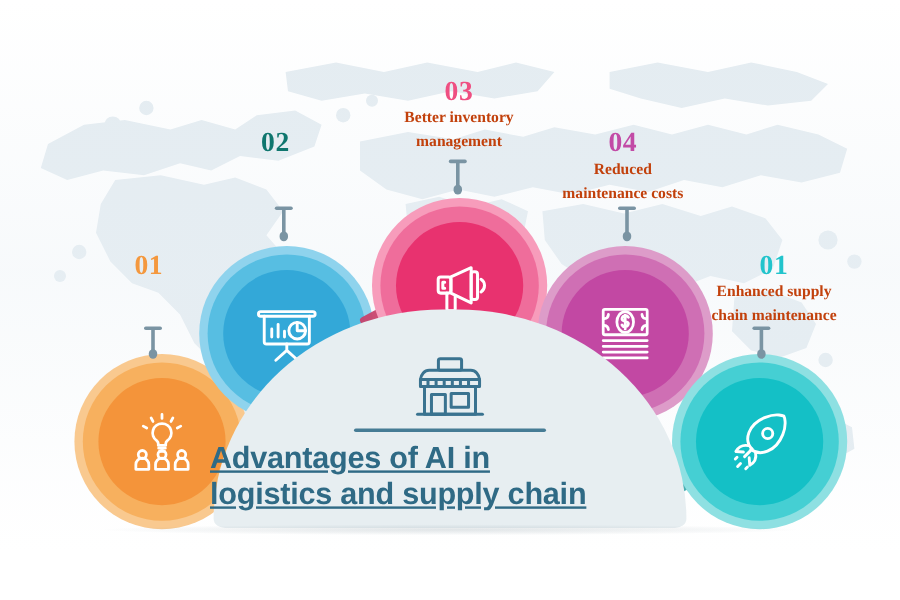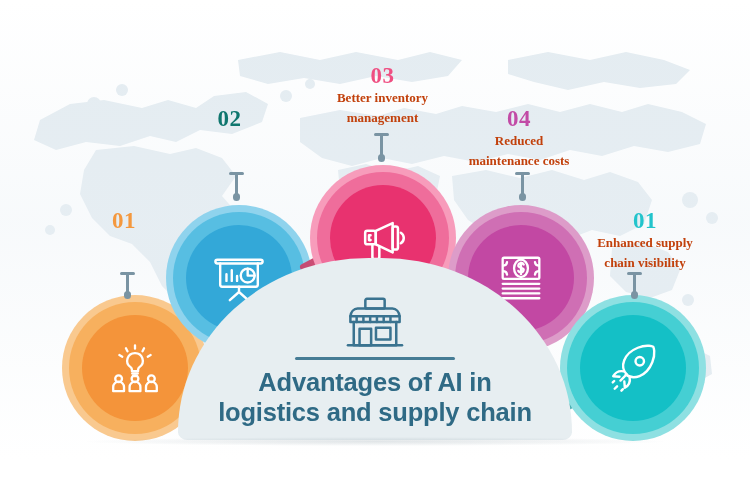--- a/index.html
+++ b/index.html
@@ -43,23 +43,24 @@
   
   .lbl{position:absolute;text-align:center;font-family:Liberation Serif, serif;}
   .lbl .num{font-size:23px;font-weight:700;line-height:25px;letter-spacing:.5px;}
   .lbl .txt{font-size:13px;font-weight:700;line-height:20px;color:#c2410c;white-space:pre-line;}
 
   
   .center-icon{position:absolute;left:344px;top:295px;width:62px;height:56px;}
   .divider{position:absolute;left:295px;top:357px;width:160px;height:3px;background:#38728d;border-radius:2px;opacity:.92;}
   .center-title{
     position:absolute;left:175px;top:367px;width:400px;
-    text-align:center;color:#2f6a85;
+    color:#2f6a85;
     font-size:25.5px;font-weight:700;line-height:30px;letter-spacing:-.2px;
     white-space:pre-line;
+    text-decoration:underline;
   }
 </style>
 </head>
 <body>
 
 <div id="stage">
 
   <svg class="worldmap" viewBox="0 0 750 500" preserveAspectRatio="none" aria-hidden="true">
     <g id="mapg" fill="#e4ecf1">
       <path d="M40 120 L70 104 L104 100 L142 108 L168 100 L196 108 L214 96 L246 92 L268 104 L262 122 L232 134 L200 130 L176 142 L150 136 L120 146 L86 142 L56 150 L34 140 Z"></path>
@@ -241,16 +242,16 @@
 maintenance costs</div>
       </div>
       <div class="pin" style="left: 627px; top: 272px; width: 15px; height: 26px;">
         <span class="bar"></span>
         <span class="stem" style="height:20px"></span>
         <span class="dot" style="top:19px"></span>
       </div>
       <div class="lbl" style="left: 565px; top: 208px; width: 160px;">
         <div class="num" style="color: rgb(34, 196, 204);">01</div>
         <div class="txt">Enhanced supply
-chain visibility</div>
+chain maintenance</div>
       </div>
     </div>
 </div>
 
 </body></html>

